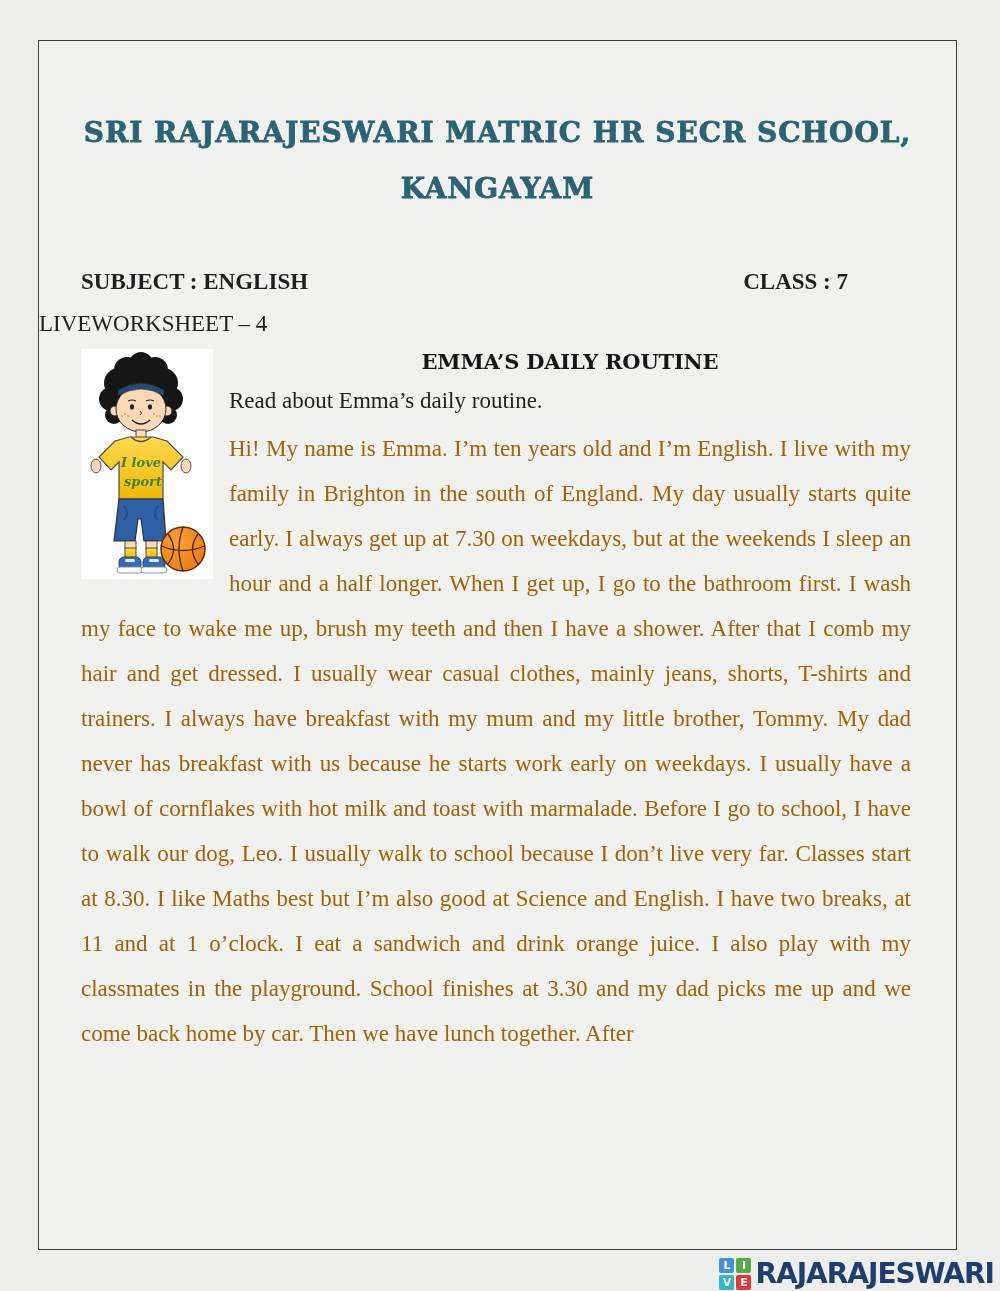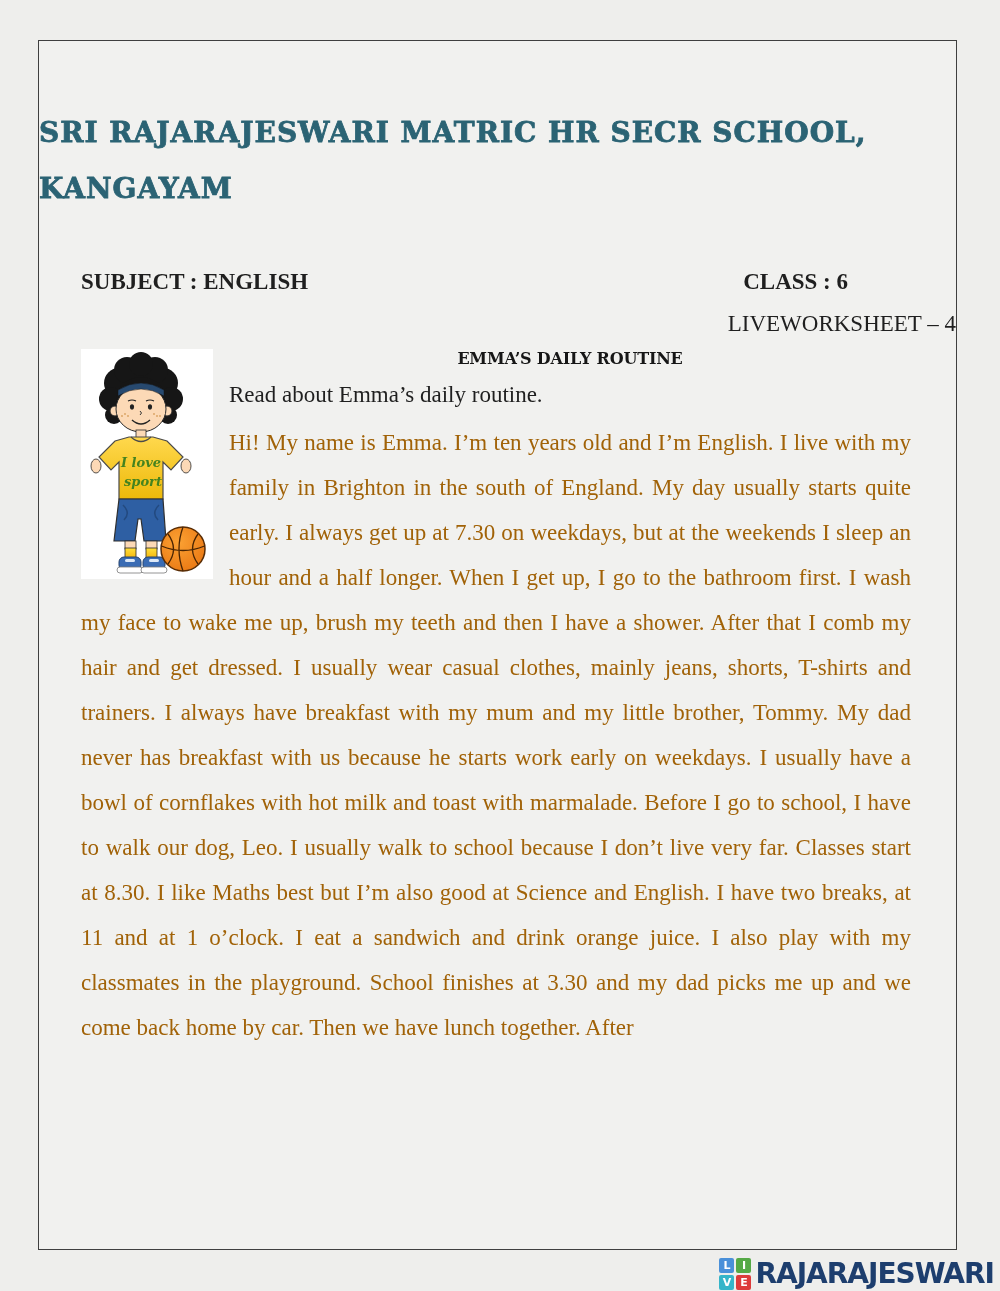--- a/index.html
+++ b/index.html
@@ -15,60 +15,61 @@
     position: absolute;
     left: 38px; top: 40px;
     width: 919px; height: 1210px;
     border: 1px solid #3f3f3f;
     background: #f1f1ef;
     box-sizing: border-box;
   }
   .school-title {
     margin: 0;
     padding-top: 64px;
+    text-align: center;
     font-family: "DejaVu Serif", serif;
     font-weight: bold;
     font-size: 28px;
     line-height: 56px;
     letter-spacing: 1px;
     color: #2b6374;
     -webkit-text-stroke: 0.8px #2b6374;
   }
   .school-title span { display: block; }
   .meta-row {
     margin-top: 52px;
     padding: 0 42px 0 42px;
     display: flex;
     justify-content: space-between;
     font-size: 23px;
     font-weight: bold;
   }
   .meta-class { margin-right: 66px; }
   .worksheet-line {
     margin-top: 16px;
-    text-align: right;
+    text-align: left;
     font-size: 23px;
   }
   .content {
     margin-top: 12px;
     padding: 0 45px 0 42px;
   }
   .clipart {
     float: left;
     width: 132px; height: 230px;
     margin: 0 16px 8px 0;
     background: #f9a8d4;
   }
   .clipart svg { display: block; }
   .section-title {
     margin: 6px 0 0 0;
     text-align: center;
     font-family: "DejaVu Serif", serif;
     font-weight: bold;
-    font-size: 16px;
+    font-size: 21px;
     letter-spacing: -0.2px;
     color: #161616;
   }
   .lead {
     margin: 14px 0 0 12px;
     font-size: 23px;
   }
   .passage {
     margin: 12px 0 0 0;
     font-size: 23px;
@@ -112,21 +113,21 @@
 
 <div class="sheet">
 
   <h1 class="school-title">
     <span>SRI RAJARAJESWARI MATRIC HR SECR SCHOOL,</span>
     <span>KANGAYAM</span>
   </h1>
 
   <div class="meta-row">
     <span class="meta-subject">SUBJECT : ENGLISH</span>
-    <span class="meta-class">CLASS : 6</span>
+    <span class="meta-class">CLASS : 7</span>
   </div>
 
   <div class="worksheet-line">LIVEWORKSHEET – 4</div>
 
   <div class="content">
 
     <figure class="clipart" style="margin:0 16px 8px 0;">
       <svg width="132" height="230" viewBox="0 0 132 230" xmlns="http://www.w3.org/2000/svg">
         <defs>
           <linearGradient id="shirtGrad" x1="0" y1="0" x2="0" y2="1">

